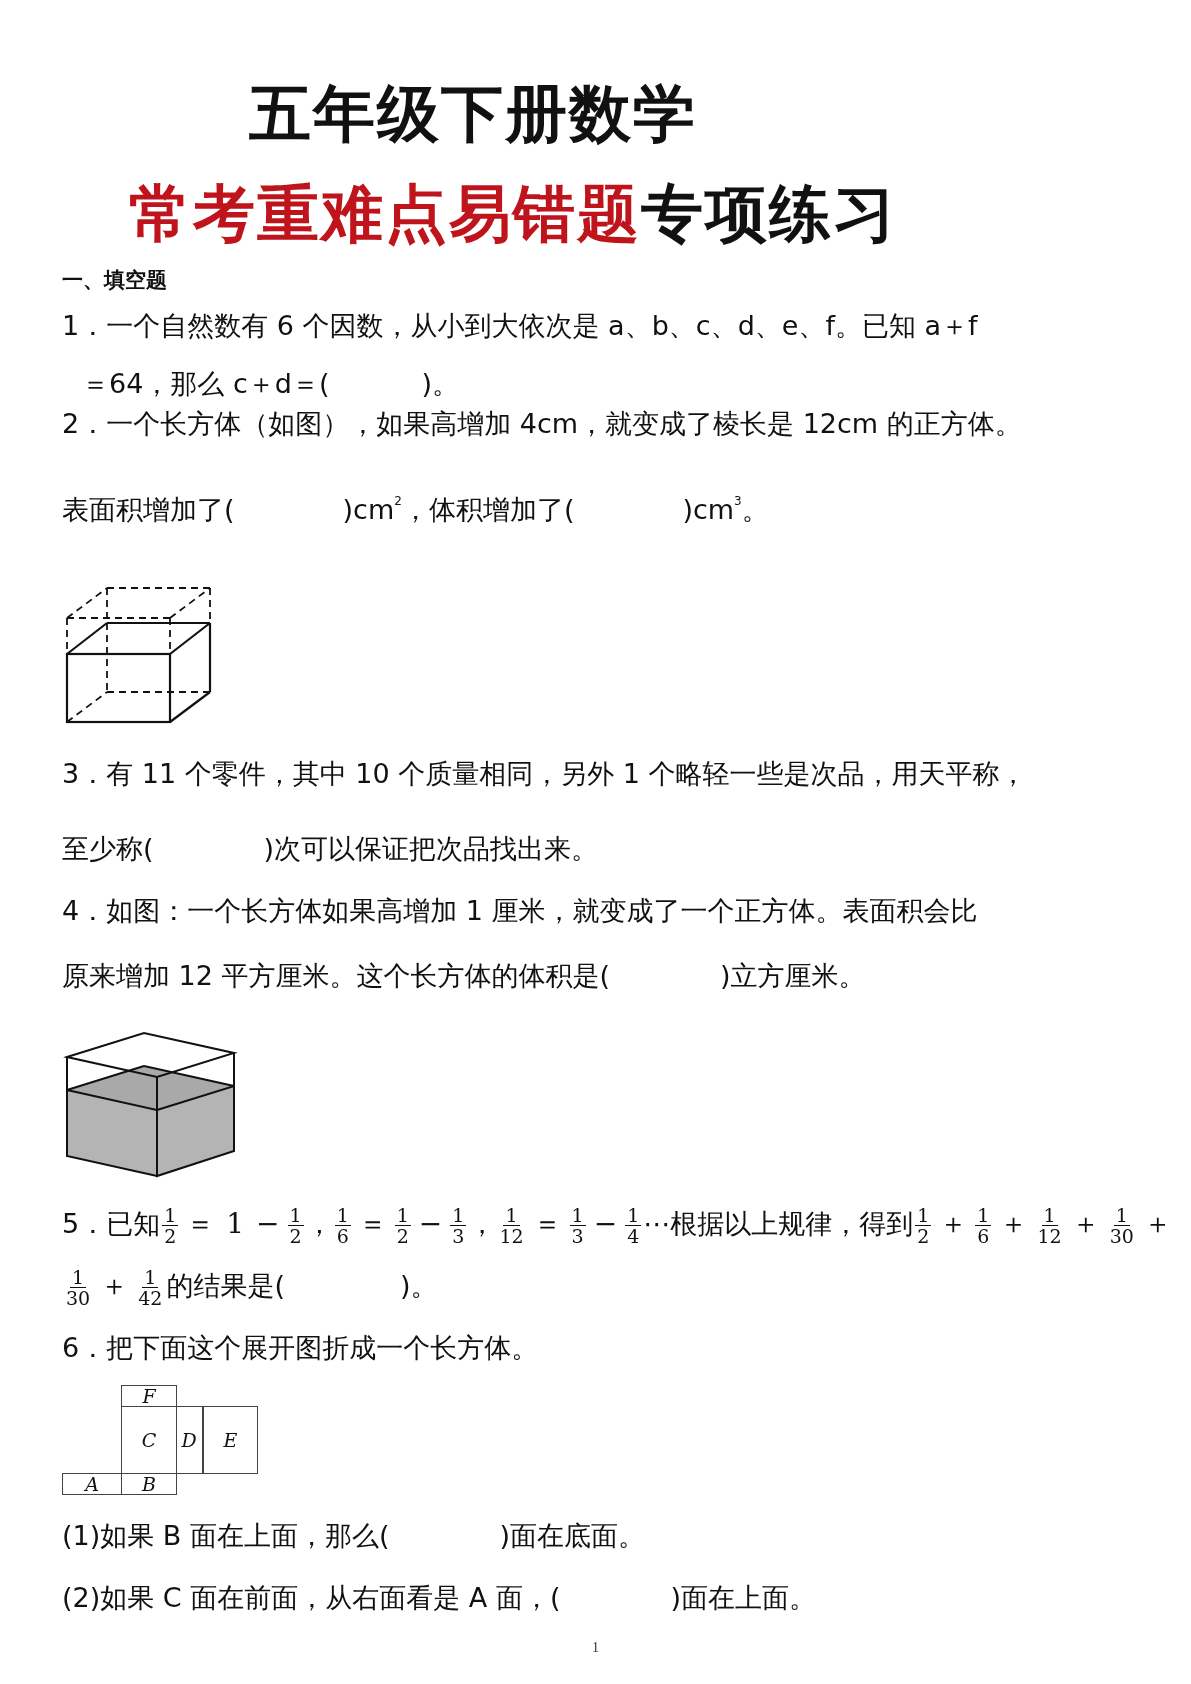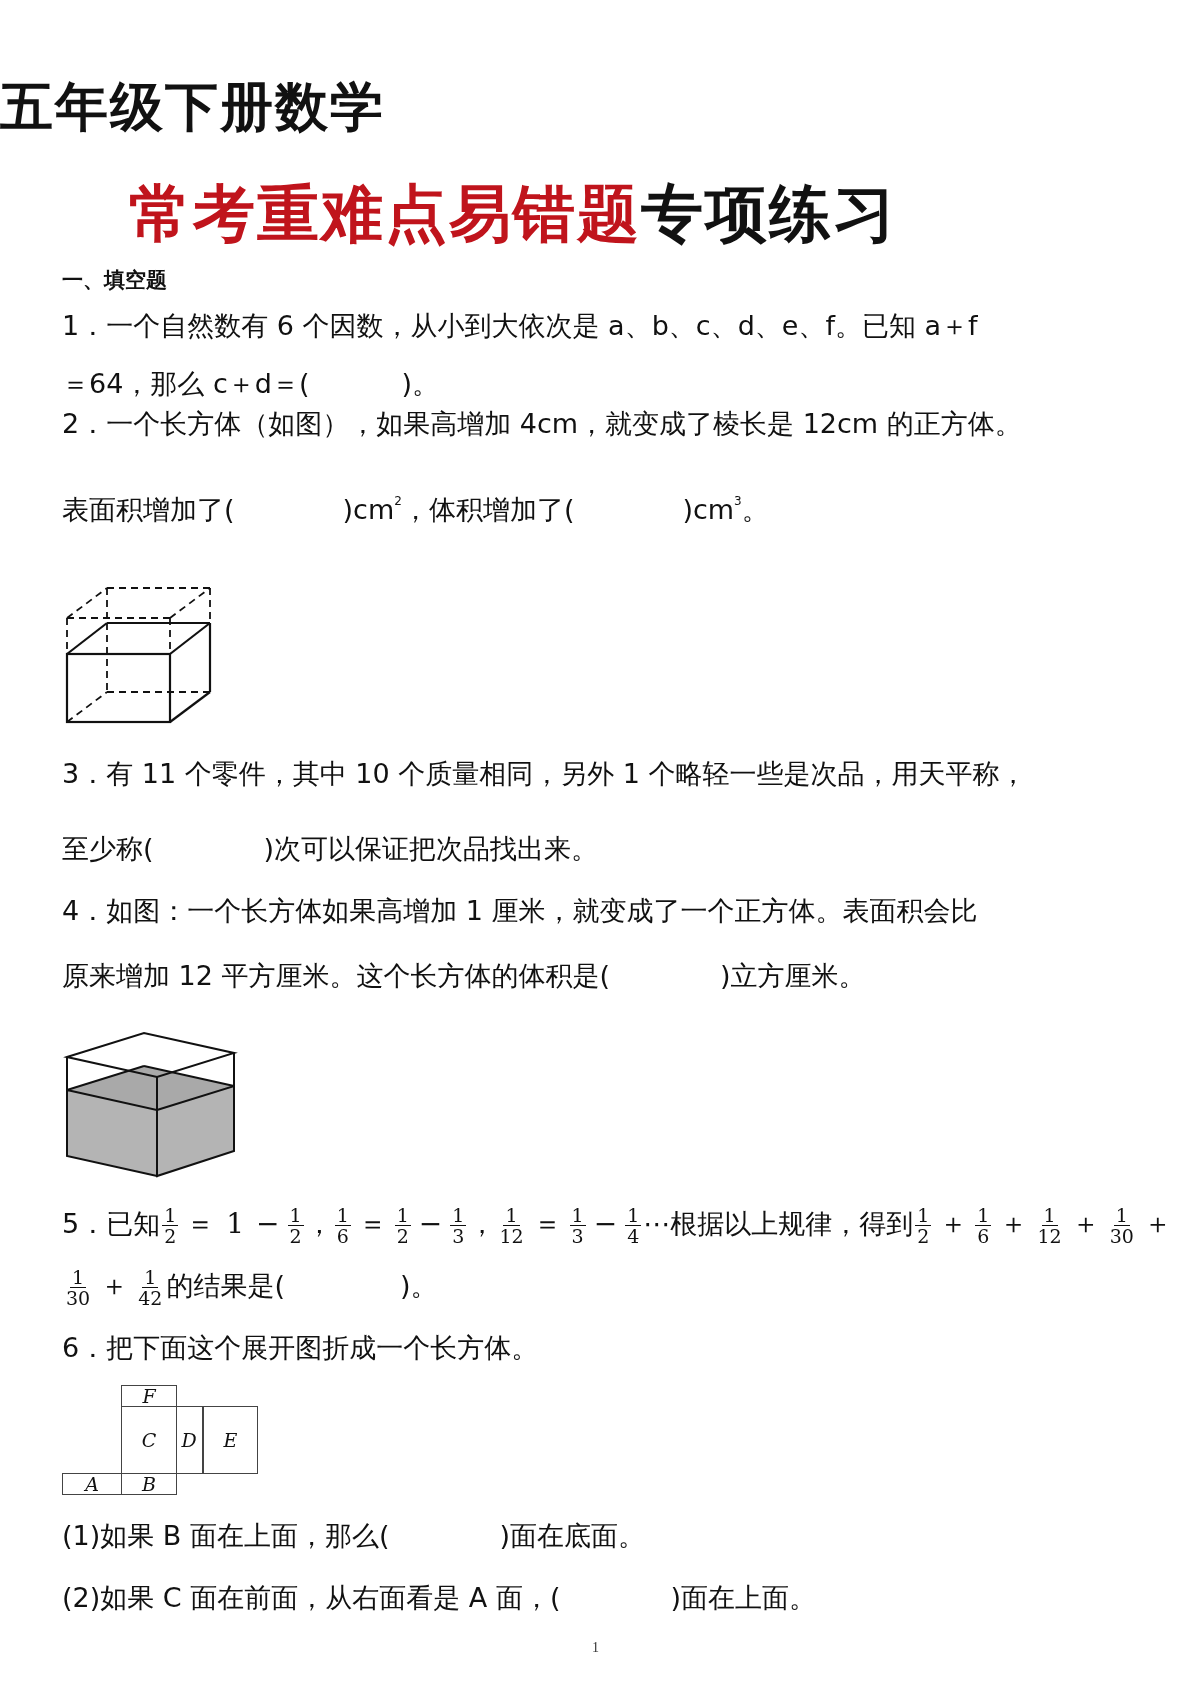--- a/index.html
+++ b/index.html
@@ -1,19 +1,19 @@
 <!DOCTYPE html>
 <html><head>
 <meta charset="utf-8">
 <style>
   html, body { margin: 0; padding: 0; background: #ffffff; }
   body { width: 1191px; height: 1684px; position: relative; overflow: hidden;
          font-family: "DejaVu Sans", "Liberation Sans", sans-serif; color: #111; }
-  .title1 { position: absolute; top: 72px; left: 0; width: 946px; text-align: left;
-            font-size: 53px; font-weight: bold; letter-spacing: 2px; color: #111; }
+  .title1 { position: absolute; top: 72px; left: 0; width: 946px; text-align: center;
+            font-size: 62px; font-weight: bold; letter-spacing: 2px; color: #111; }
   .title2 { position: absolute; top: 172px; left: 0; width: 1026px; text-align: center;
             font-size: 62px; font-weight: bold; letter-spacing: 2px; }
   .title2 .red { color: #c0141c; }
   .title2 .black { color: #111; }
   .section { position: absolute; left: 62px; top: 266px; font-size: 21px; font-weight: bold; }
   .line { position: absolute; left: 62px; font-size: 27px; white-space: nowrap; line-height: 36px; }
   .blank { display: inline-block; }
   sup { font-size: 12px; vertical-align: 14px; }
   .frac { display: inline-flex; flex-direction: column; align-items: center; vertical-align: middle;
           font-family: "DejaVu Serif", "Liberation Serif", serif; font-size: 19px; line-height: 20px; margin: 0 2px; }
@@ -28,21 +28,21 @@
 <body>
 
 <div class="title1">五年级下册数学</div>
 <div class="title2">
   <span class="red">常考重难点易错题</span><span class="black">专项练习</span>
 </div>
 
 <div class="section">一、填空题</div>
 
 <div class="line" style="top:308px;">1．一个自然数有 6 个因数，从小到大依次是 a、b、c、d、e、f。已知 a＋f</div>
-<div class="line" style="top:366px;">
+<div class="line" style="top:366px;margin-left:20px;">
   <span>＝64，那么 c＋d＝(</span><span class="blank" style="width:92px"></span><span>)。</span>
 </div>
 
 <div class="line" style="top:406px;">2．一个长方体（如图），如果高增加 4cm，就变成了棱长是 12cm 的正方体。</div>
 <div class="line" style="top:483px;">
   <span>表面积增加了(</span><span class="blank" style="width:108px"></span><span>)cm</span><sup>2</sup><span>，体积增加了(</span><span class="blank" style="width:108px"></span><span>)cm</span><sup>3</sup><span>。</span>
 </div>
 
 <svg class="fig" style="left:62px; top:585px;" width="160" height="140">
   <g fill="none" stroke="#111" stroke-width="1.8" stroke-dasharray="7,5">

